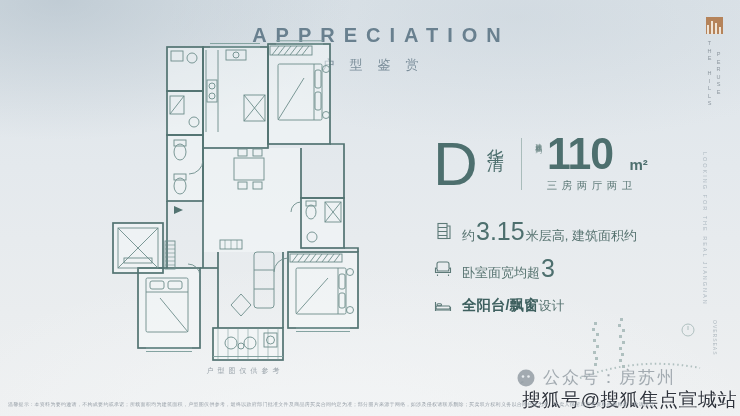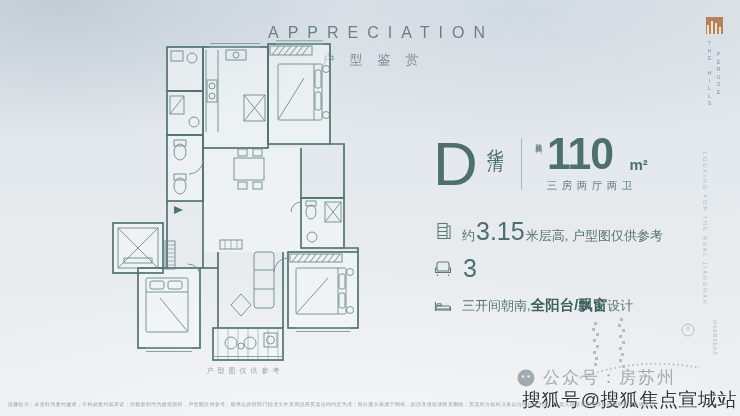--- a/index.html
+++ b/index.html
@@ -7,21 +7,21 @@
     position:relative;width:740px;height:416px;overflow:hidden;
     font-family:"Liberation Sans","DejaVu Sans",sans-serif;
     background:
       radial-gradient(ellipse 420px 200px at 8% 0%, rgba(164,180,192,.50), rgba(164,180,192,0) 70%),
       radial-gradient(ellipse 500px 180px at 70% 4%, rgba(196,207,216,.45), rgba(196,207,216,0) 70%),
       radial-gradient(ellipse 600px 260px at 45% 110%, rgba(244,246,247,.9), rgba(244,246,247,0) 75%),
       linear-gradient(180deg,#dde4e9 0%,#e4e9ed 40%,#eaedef 75%,#eef0f1 100%);
   }
   
   .header{position:absolute;top:24px;left:0;width:100%;text-align:center;}
-  .title{font-size:16px;letter-spacing:9px;color:#69808f;font-weight:400;padding-left:22px;}
+  .title{font-size:20px;letter-spacing:9px;color:#69808f;font-weight:700;padding-left:22px;}
   .subtitle{margin-top:9px;font-size:13px;letter-spacing:15px;padding-left:15px;color:#7b8e9a;}
   
   .brand{position:absolute;top:17px;left:699px;width:30px;text-align:center;}
   .brand-logo{width:17px;height:17px;margin:0 auto;background:#b5835a;display:flex;align-items:flex-end;justify-content:center;gap:2px;padding:0;}
   .brand-logo i{display:block;width:2px;background:#efe4d6;}
   .brand-names{margin-top:6px;display:flex;flex-direction:row-reverse;justify-content:center;gap:3px;}
   .vname{writing-mode:vertical-rl;text-orientation:upright;font-size:5.5px;letter-spacing:1.5px;color:#8d979f;}
   .side-text{position:absolute;left:702px;top:152px;writing-mode:vertical-rl;font-size:5.5px;letter-spacing:2px;color:#a4b0b9;opacity:.85;}
   .corner-text{position:absolute;left:712px;top:320px;writing-mode:vertical-rl;font-size:5px;letter-spacing:1px;color:#9fabb3;opacity:.8;}
   
@@ -232,43 +232,43 @@
     <div class="features">
       <div class="feature">
         <svg class="f-icon" viewBox="0 0 20 20" fill="none" stroke="#5d7a78" stroke-width="1.1">
           <rect x="5" y="2.5" width="9" height="15"></rect>
             <path d="M5,6.5 h9 M5,10.5 h9 M5,14.5 h9"></path>
             <path d="M14,5 h3 v12.5 h-3"></path>
         </svg>
         <span class="f-text">
           <span>约</span>
           <span class="f-big">3.15</span>
-          <span>米层高, 户型图仅供参考</span>
+          <span>米层高, 建筑面积约</span>
         </span>
       </div>
       <div class="feature">
         <svg class="f-icon" viewBox="0 0 20 20" fill="none" stroke="#5d7a78" stroke-width="1.1">
           <path d="M4,10 V6 a2,2 0 0 1 2,-2 h8 a2,2 0 0 1 2,2 v4"></path>
           <path d="M2.5,10 a1.8,1.8 0 0 1 1.8,1.8 V13 h11.4 v-1.2 a1.8,1.8 0 0 1 1.8,-1.8 v4.5 h-15 z"></path>
           <path d="M4.5,16.5 v1.5 M15.5,16.5 v1.5"></path>
         </svg>
         <span class="f-text">
+          <span>卧室面宽均超</span>
           <span class="f-big">3</span>
         </span>
       </div>
       <div class="feature">
         <svg class="f-icon" viewBox="0 0 20 20" fill="none" stroke="#5d7a78" stroke-width="1.1">
           <path d="M2.5,7 v9"></path>
             <path d="M2.5,15 h15"></path>
             <path d="M17.5,12 v4"></path>
           <rect x="3" y="11" width="14" height="3" rx="1"></rect>
             <rect x="4" y="8.8" width="4.5" height="2" rx="1"></rect>
         </svg>
         <span class="f-text">
-          <span>三开间朝南, </span>
           <span class="f-bold">全阳台/飘窗</span>
           <span>设计</span>
         </span>
       </div>
     </div>
   </div>
 
   <svg class="ornament" width="136" height="74" viewBox="0 0 136 74">
     <g fill="#7e9a98">
       <rect x="22" y="6" width="3" height="3"></rect>

